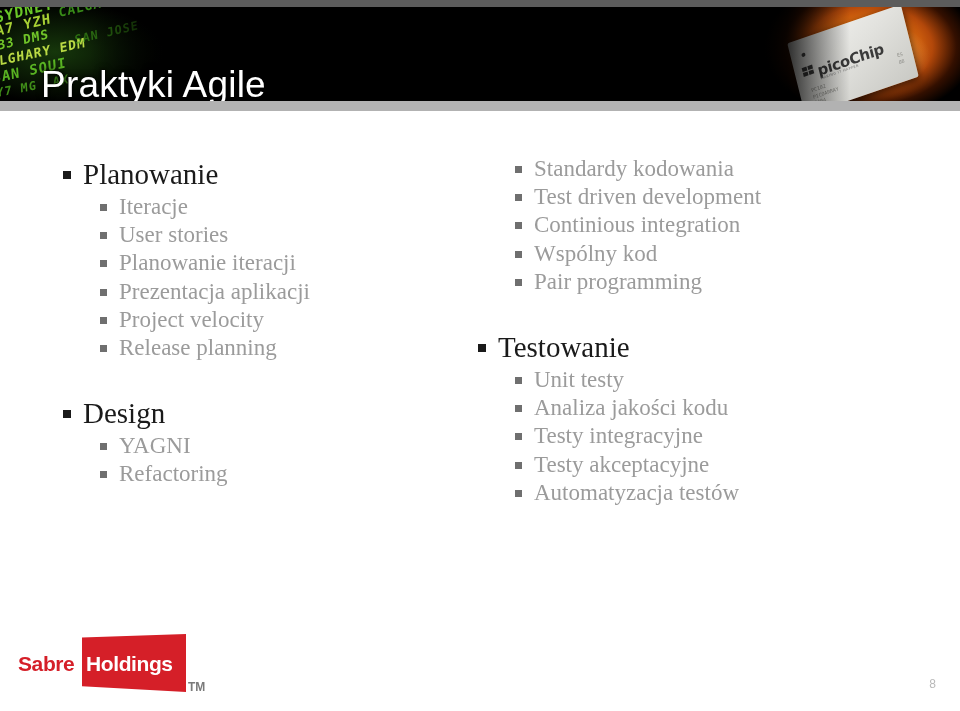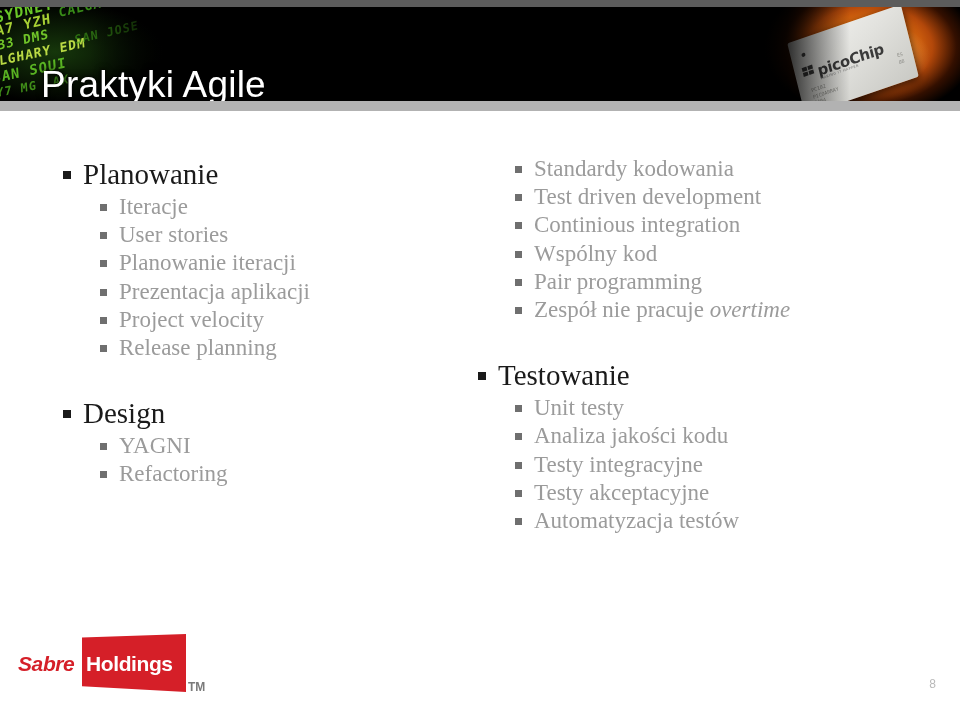--- a/index.html
+++ b/index.html
@@ -250,21 +250,20 @@
     clip-path: polygon(0% 6%, 100% 0%, 100% 100%, 0% 90%);
   }
   #logo-sabre {
     position: absolute;
     left: 0px;
     top: 20px;
     font-size: 21px;
     font-weight: bold;
     color: #d51f28;
     letter-spacing: -0.4px;
-    font-style: italic;
   }
   #logo-holdings {
     position: absolute;
     left: 68px;
     top: 20px;
     font-size: 21px;
     font-weight: bold;
     color: #ffffff;
     letter-spacing: -0.4px;
   }
@@ -414,24 +413,20 @@
           <span>Continious integration</span>
         </li>
         <li class="item2">
           <span class="bullet"></span>
           <span>Wspólny kod</span>
         </li>
         <li class="item2">
           <span class="bullet"></span>
           <span>Pair programming</span>
         </li>
-        <li class="item2">
-          <span class="bullet"></span>
-          <span>Zespół nie pracuje </span><em>overtime</em>
-        </li>
       </ul>
     </div>
 
     <div class="group-gap"></div>
 
     <div class="group">
       <ul class="lvl1">
         <li class="item1">
           <span class="bullet"></span>
           <span>Testowanie</span>

